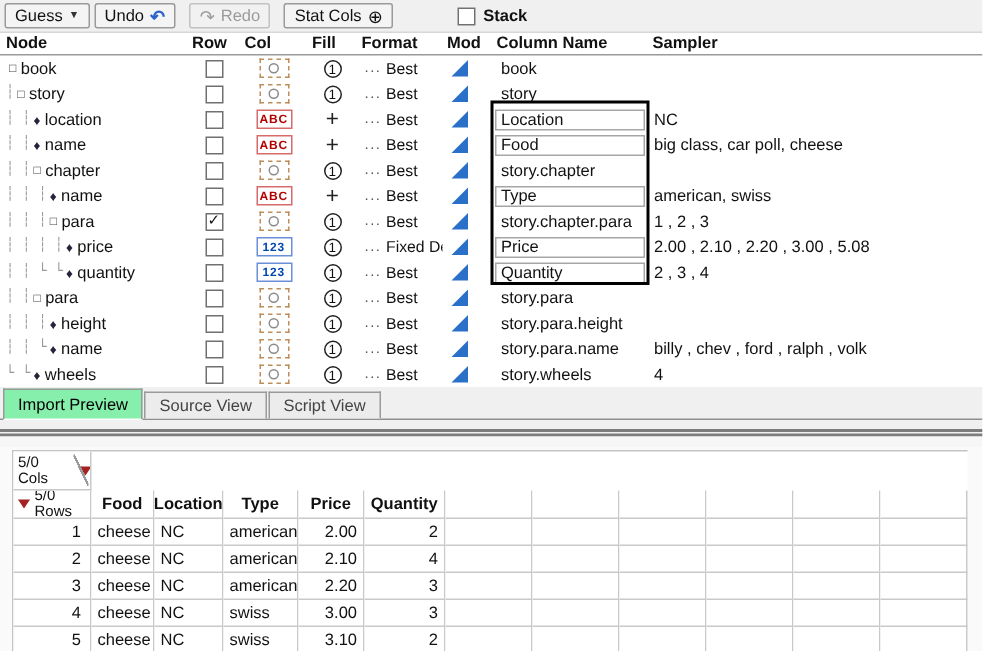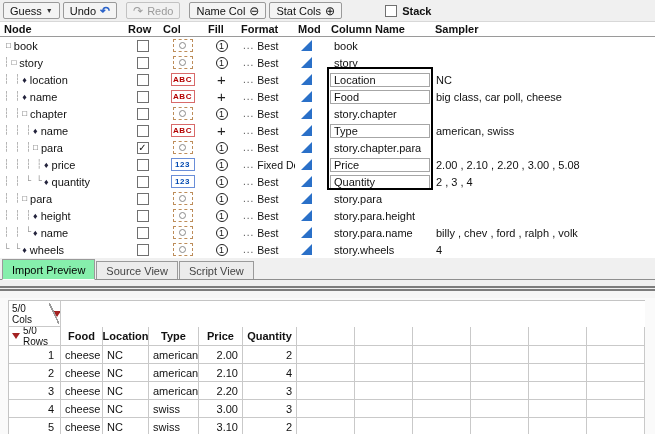--- a/index.html
+++ b/index.html
@@ -128,24 +128,20 @@
     <span>Undo</span>
     <span class="uicon undo-i">↶</span>
   </div>
   <span class="gap6"></span>
   <div class="btn disabled">
     <span class="uicon">↷</span>
     <span>Redo</span>
   </div>
   <span class="gap6"></span>
   <div class="btn">
-    <span>Name Col</span>
-    <span class="uicon">⊖</span>
-  </div>
-  <div class="btn">
     <span>Stat Cols</span>
     <span class="uicon">⊕</span>
   </div>
   <div class="stack-wrap">
     <span class="cb"></span>
     <span>Stack</span>
   </div>
 </div>
 
 <div class="tree-section">
@@ -348,20 +344,21 @@
         <div class="c c-fmt">
           <span class="dots">...</span>
           <span class="fmt">Best</span>
         </div>
         <div class="c c-mod">
           <span class="modtri"></span>
         </div>
         <div class="c c-name">
           <span class="nametext">story.chapter.para</span>
         </div>
+        <div class="c c-samp">1 , 2 , 3</div>
       </div>
       <div class="trow">
         <div class="c c-node">
           <span class="guides">┆ ┆ ┆ ┆</span>
           <span class="glyph diamond">♦</span>
           <span class="nlabel">price</span>
         </div>
         <div class="c c-row">
           <span class="cb"></span>
         </div>

